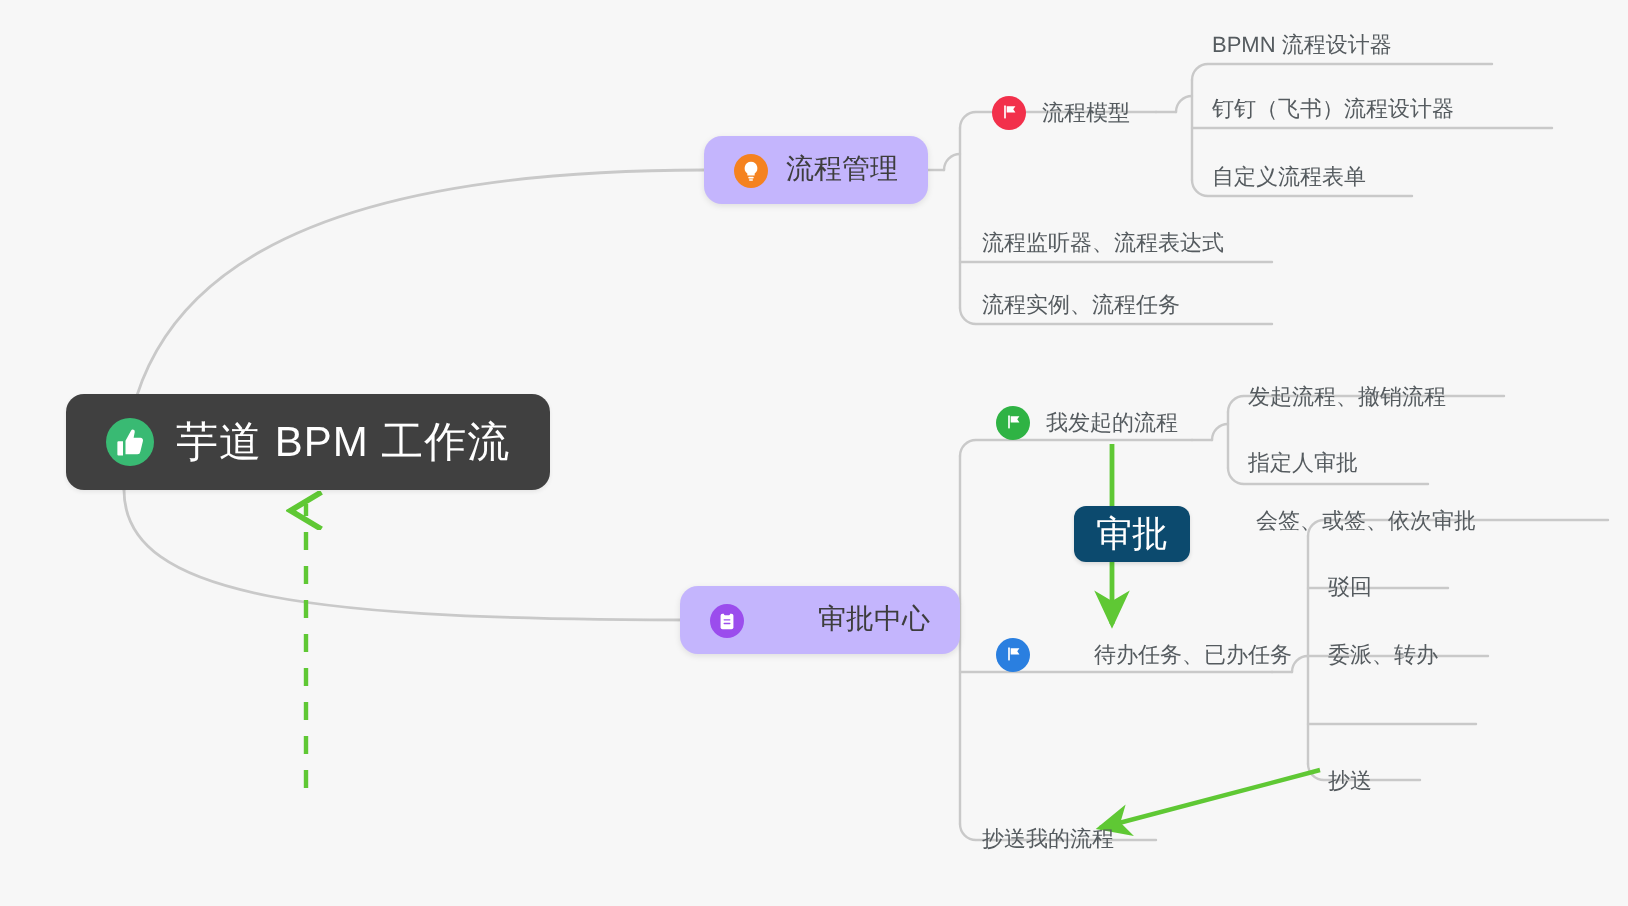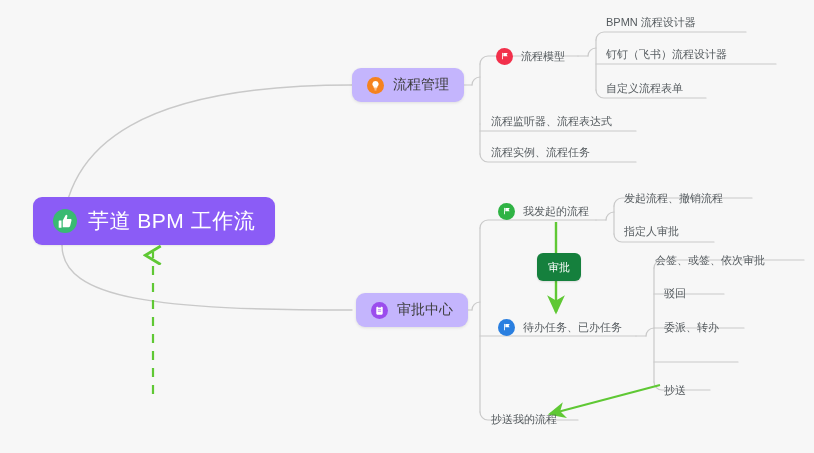--- a/index.html
+++ b/index.html
@@ -33,21 +33,21 @@
   .node {
     position: absolute;
     box-sizing: border-box;
     display: flex;
     align-items: center;
     white-space: nowrap;
   }
 
   
   .node-root {
-    background: #8b5cf6;
+    background: #404040;
     border-radius: 9px;
     padding: 0 20px;
     height: 48px;
     color: #ffffff;
     font-size: 21px;
     letter-spacing: 0.5px;
     box-shadow: 0 1px 2px rgba(0,0,0,0.07);
   }
   .node-root .label { margin-left: 11px; }
 
@@ -67,24 +67,24 @@
   .node-leaf {
     font-size: 11px;
     color: #555b5f;
     height: 24px;
     padding: 0 4px;
   }
   .node-leaf.with-icon .label { margin-left: 8px; }
 
   
   .node-tag {
-    background: #15803d;
+    background: #0c4a6e;
     color: #ffffff;
     border-radius: 6px;
-    font-size: 11px;
+    font-size: 18px;
     height: 28px;
     padding: 0 11px;
     justify-content: center;
     box-shadow: 0 1px 2px rgba(0,0,0,0.12);
   }
 
   
   .icon {
     display: inline-flex;
     align-items: center;
@@ -236,21 +236,21 @@
     <span class="label">自定义流程表单</span>
   </div>
 
   <div class="node node-leaf" style="left:487px; top:109px;">
     <span class="label">流程监听器、流程表达式</span>
   </div>
   <div class="node node-leaf" style="left:487px; top:140px;justify-content:center;">
     <span class="label">流程实例、流程任务</span>
   </div>
 
-  <div class="node node-card" style="left:356px; top:293px;">
+  <div class="node node-card" style="left:340px; top:293px;gap:28px;">
     <span class="icon icon-sm ic-clip">
       <svg width="11" height="11" viewBox="0 0 24 24" fill="#ffffff">
         <rect x="5" y="4" width="14" height="17" rx="2.2"></rect>
         <rect x="8.6" y="2.2" width="6.8" height="3.4" rx="1.2" fill="#9b4ded"></rect>
         <rect x="8.2" y="10" width="7.6" height="1.5" rx="0.75" fill="#9b4ded"></rect>
         <rect x="8.2" y="14" width="7.6" height="1.5" rx="0.75" fill="#9b4ded"></rect>
       </svg>
     </span>
     <span class="label">审批中心</span>
   </div>
@@ -265,31 +265,31 @@
     <span class="label">我发起的流程</span>
   </div>
 
   <div class="node node-leaf" style="left:620px; top:186px;">
     <span class="label">发起流程、撤销流程</span>
   </div>
   <div class="node node-leaf" style="left:620px; top:219px;">
     <span class="label">指定人审批</span>
   </div>
 
-  <div class="node node-leaf with-icon" style="left:494px; top:315px;">
+  <div class="node node-leaf with-icon" style="left:494px; top:315px;gap:24px;">
     <span class="icon icon-sm ic-flag-b">
       <svg width="10" height="10" viewBox="0 0 24 24" fill="#ffffff">
         <rect x="5" y="4" width="2" height="16" rx="1"></rect>
         <path d="M8 5h10.5l-2.6 3.8 2.6 3.9H8Z"></path>
       </svg>
     </span>
     <span class="label">待办任务、已办任务</span>
   </div>
 
-  <div class="node node-leaf" style="left:651px; top:248px;font-family:Liberation Mono, monospace;">
+  <div class="node node-leaf" style="left:624px; top:248px;font-family:Liberation Mono, monospace;">
     <span class="label">会签、或签、依次审批</span>
   </div>
   <div class="node node-leaf" style="left:660px; top:281px;">
     <span class="label">驳回</span>
   </div>
   <div class="node node-leaf" style="left:660px; top:315px;">
     <span class="label">委派、转办</span>
   </div>
   <div class="node node-leaf" style="left:660px; top:378px;">
     <span class="label">抄送</span>

